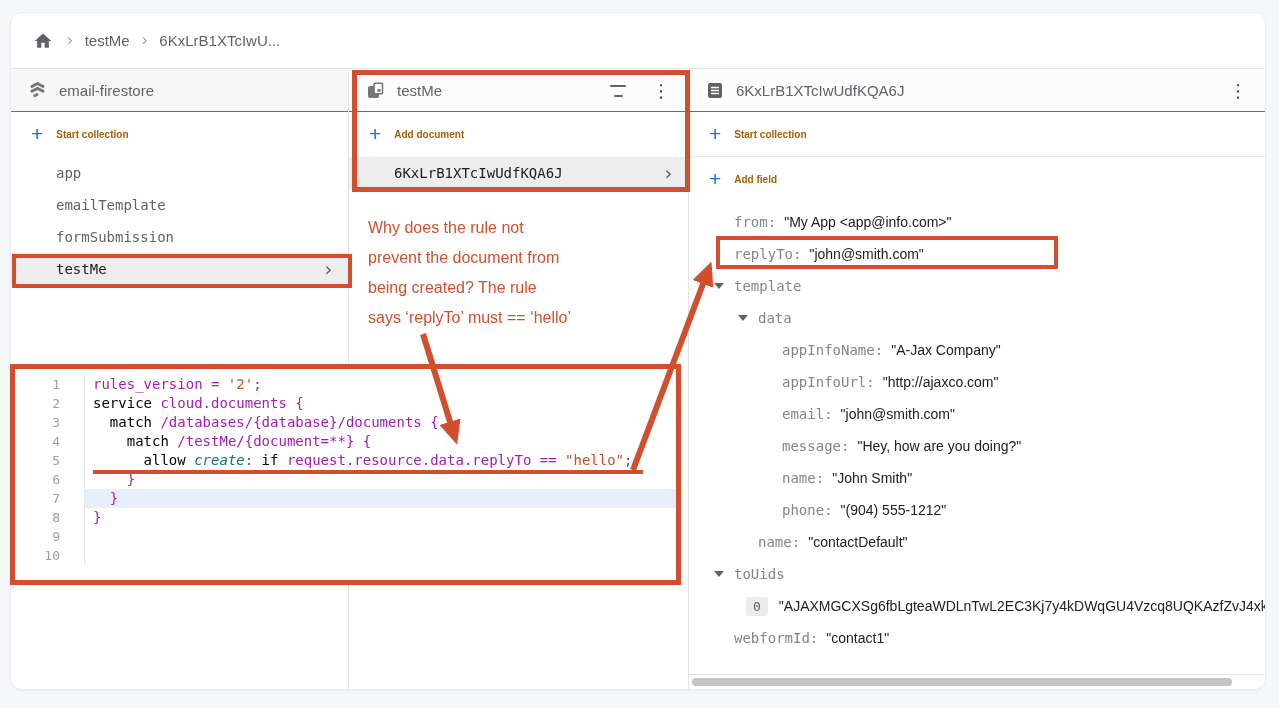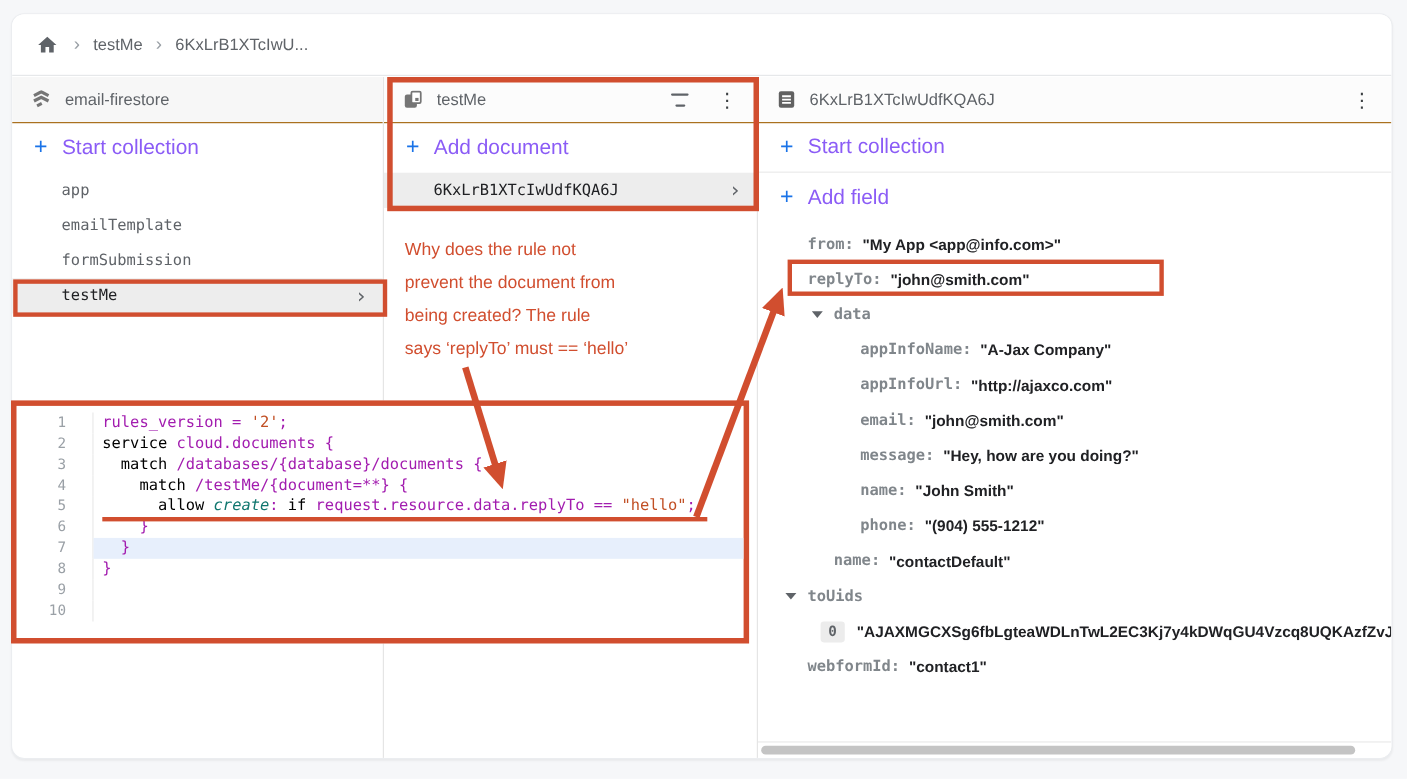--- a/index.html
+++ b/index.html
@@ -41,32 +41,32 @@
   .ph-spacer { flex:1; }
   .kebab { color:#3c4043; font-size:18px; line-height:1; padding:4px 6px; cursor:pointer; letter-spacing:0; }
   .filter-ic { width:18px; height:12px; display:flex; flex-direction:column; justify-content:space-between; align-items:center; cursor:pointer; margin-right:6px;}
   .filter-ic i { display:block; height:2px; border-radius:1px; background:#5f6368; }
   .filter-ic i:nth-child(1){ width:16px; }
   .filter-ic i:nth-child(2){ width:9px; }
   .action-row {
     height:45px; display:flex; align-items:center; gap:13px;
     padding-left:20px; cursor:pointer;
   }
-  .action-label { color:#8b5cf6; font-size:19px; font-weight:normal; }
+  .action-label { color:#a16207; font-size:10px; font-weight:bold; }
   .plus { color:#1a73e8; font-size:21px; font-weight:normal; line-height:1; margin-top:-2px; }
   .rule-below { border-bottom:1px solid #e8e8e8; }
   
   .list-row {
     height:32px; display:flex; align-items:center; padding-left:45px; padding-right:14px;
     font-family:"DejaVu Sans Mono", monospace; font-size:14px; color:#5f6368; cursor:pointer;text-align:right;
   }
   .list-row.selected { background:#ededed; color:#202124; }
   .row-chev { margin-left:auto; color:#5f6368; font-size:19px; line-height:1; }
   
-  .fields { padding-top:4px;font-weight:bold; }
+  .fields { padding-top:4px; }
   .frow {
     height:32px; display:flex; align-items:center; cursor:pointer;
     white-space:nowrap; overflow:hidden;
   }
   .fkey { font-family:"DejaVu Sans Mono", monospace; font-size:14px; color:#80868b; margin-right:8px; }
   .fval { font-size:14px; color:#202124; overflow:hidden; text-overflow:clip; }
   .tri {
     width:23px; flex:0 0 23px; display:flex; align-items:center; justify-content:flex-start; cursor:pointer;
   }
   .tri::before {
@@ -220,20 +220,24 @@
 
       <div class="fields">
         <div class="frow p-l0">
           <span class="fkey">from:</span>
           <span class="fval">"My App &lt;app@info.com&gt;"</span>
         </div>
         <div class="frow p-l0">
           <span class="fkey">replyTo:</span>
           <span class="fval">"john@smith.com"</span>
         </div>
+        <div class="frow p-l0t">
+          <span class="tri"></span>
+          <span class="fkey">template</span>
+        </div>
         <div class="frow p-l1t">
           <span class="tri"></span>
           <span class="fkey">data</span>
         </div>
         <div class="frow p-l2">
           <span class="fkey">appInfoName:</span>
           <span class="fval">"A-Jax Company"</span>
         </div>
         <div class="frow p-l2">
           <span class="fkey">appInfoUrl:</span>

